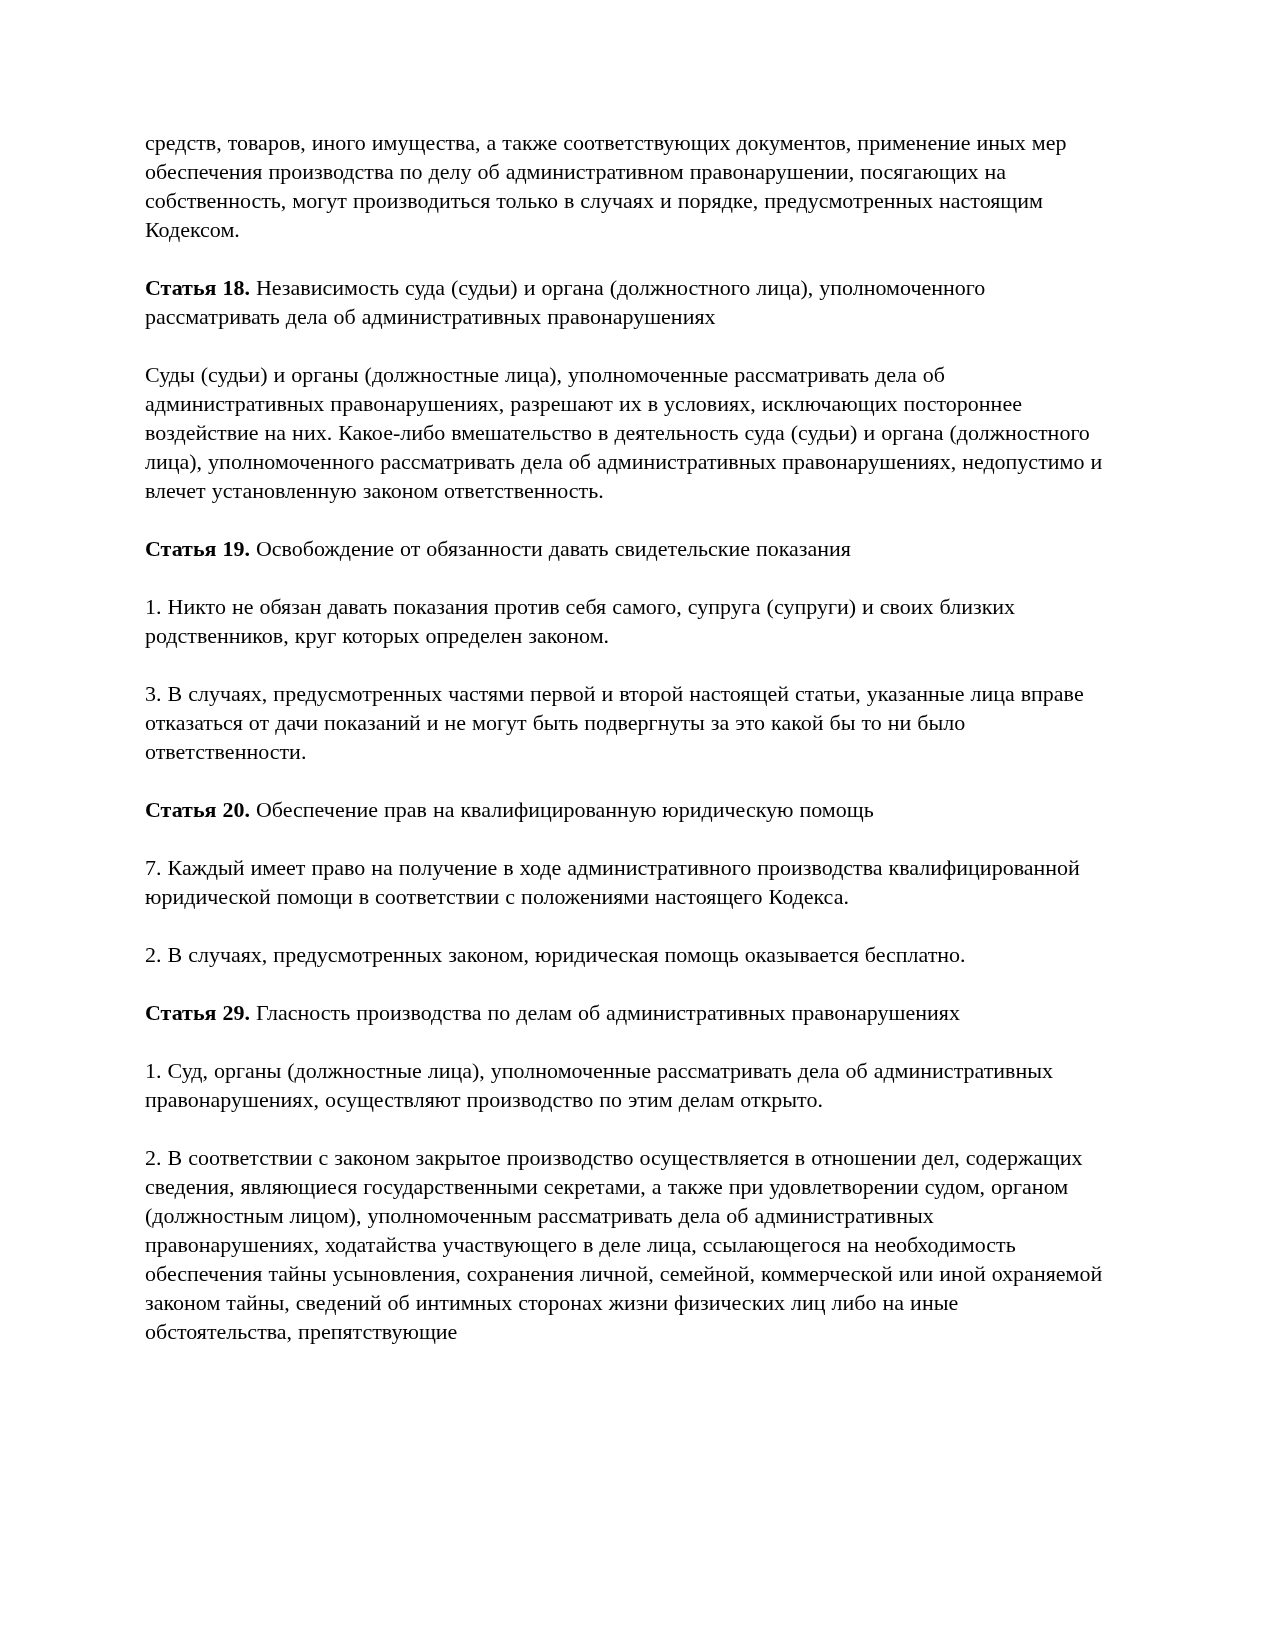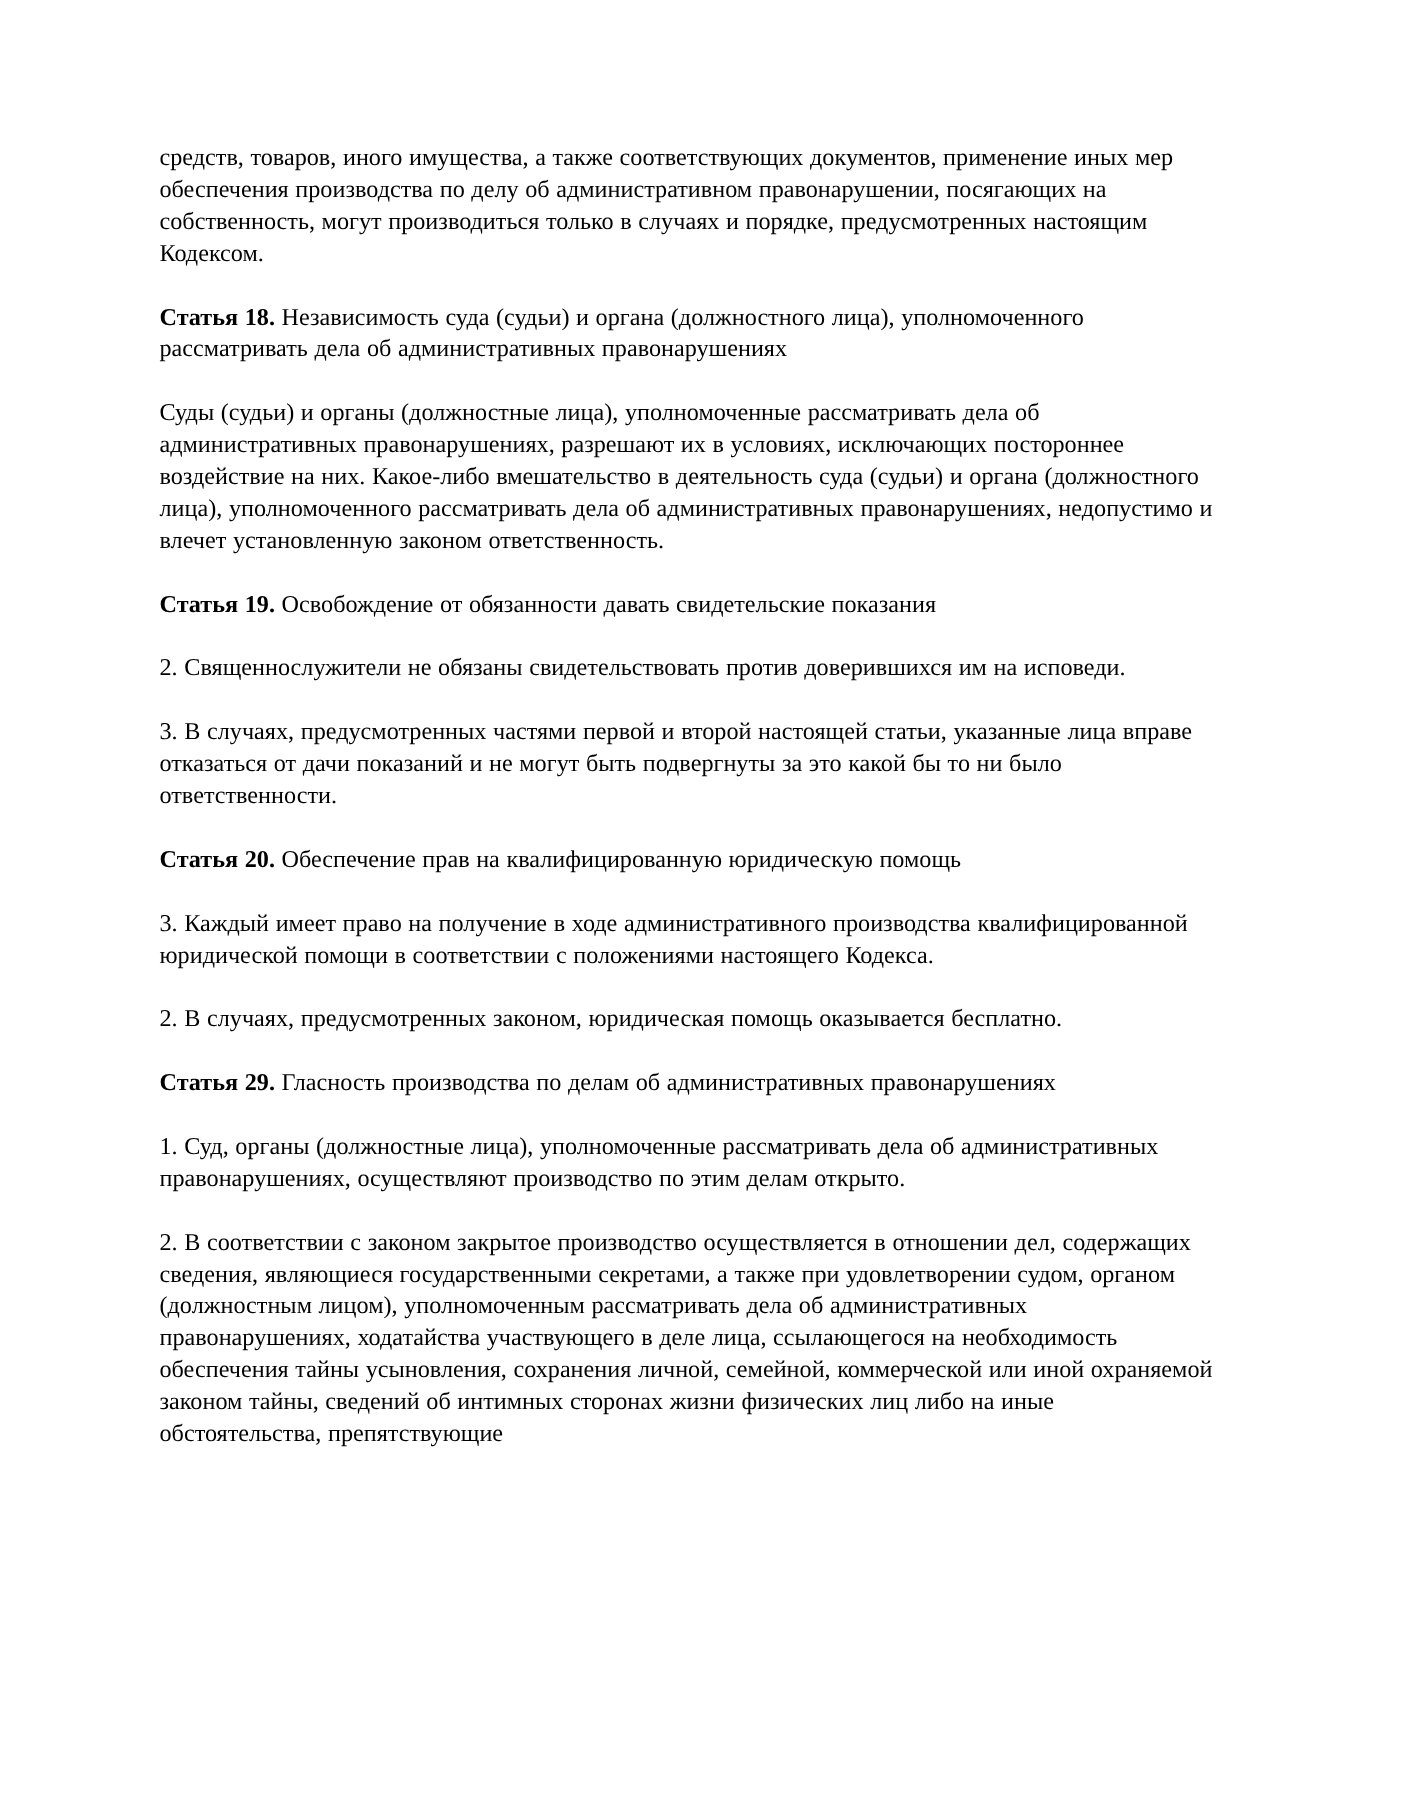--- a/index.html
+++ b/index.html
@@ -43,28 +43,28 @@
 <div class="page">
 
   <p class="para">средств, товаров, иного имущества, а также соответствующих документов, применение иных мер обеспечения производства по делу об административном правонарушении, посягающих на собственность, могут производиться только в случаях и порядке, предусмотренных настоящим Кодексом.</p>
 
   <p class="heading"><strong>Статья 18.</strong><span> Независимость суда (судьи) и органа (должностного лица), уполномоченного рассматривать дела об административных правонарушениях</span></p>
 
   <p class="para">Суды (судьи) и органы (должностные лица), уполномоченные рассматривать дела об административных правонарушениях, разрешают их в условиях, исключающих постороннее воздействие на них. Какое-либо вмешательство в деятельность суда (судьи) и органа (должностного лица), уполномоченного рассматривать дела об административных правонарушениях, недопустимо и влечет установленную законом ответственность.</p>
 
   <p class="heading"><strong>Статья 19.</strong><span> Освобождение от обязанности давать свидетельские показания</span></p>
 
+  <p class="para">1. Никто не обязан давать показания против себя самого, супруга (супруги) и своих близких родственников, круг которых определен законом.</p>
 
-  <p class="para">2. Священнослужители не обязаны свидетельствовать против доверившихся им на исповеди.</p>
 
   <p class="para">3. В случаях, предусмотренных частями первой и второй настоящей статьи, указанные лица вправе отказаться от дачи показаний и не могут быть подвергнуты за это какой бы то ни было ответственности.</p>
 
   <p class="heading"><strong>Статья 20.</strong><span> Обеспечение прав на квалифицированную юридическую помощь</span></p>
 
-  <p class="para">3. Каждый имеет право на получение в ходе административного производства квалифицированной юридической помощи в соответствии с положениями настоящего Кодекса.</p>
+  <p class="para">7. Каждый имеет право на получение в ходе административного производства квалифицированной юридической помощи в соответствии с положениями настоящего Кодекса.</p>
 
   <p class="para">2. В случаях, предусмотренных законом, юридическая помощь оказывается бесплатно.</p>
 
   <p class="heading"><strong>Статья 29.</strong><span> Гласность производства по делам об административных правонарушениях</span></p>
 
   <p class="para">1. Суд, органы (должностные лица), уполномоченные рассматривать дела об административных правонарушениях, осуществляют производство по этим делам открыто.</p>
 
   <p class="para">2. В соответствии с законом закрытое производство осуществляется в отношении дел, содержащих сведения, являющиеся государственными секретами, а также при удовлетворении судом, органом (должностным лицом), уполномоченным рассматривать дела об административных правонарушениях, ходатайства участвующего в деле лица, ссылающегося на необходимость обеспечения тайны усыновления, сохранения личной, семейной, коммерческой или иной охраняемой законом тайны, сведений об интимных сторонах жизни физических лиц либо на иные обстоятельства, препятствующие</p>
 
 </div>

